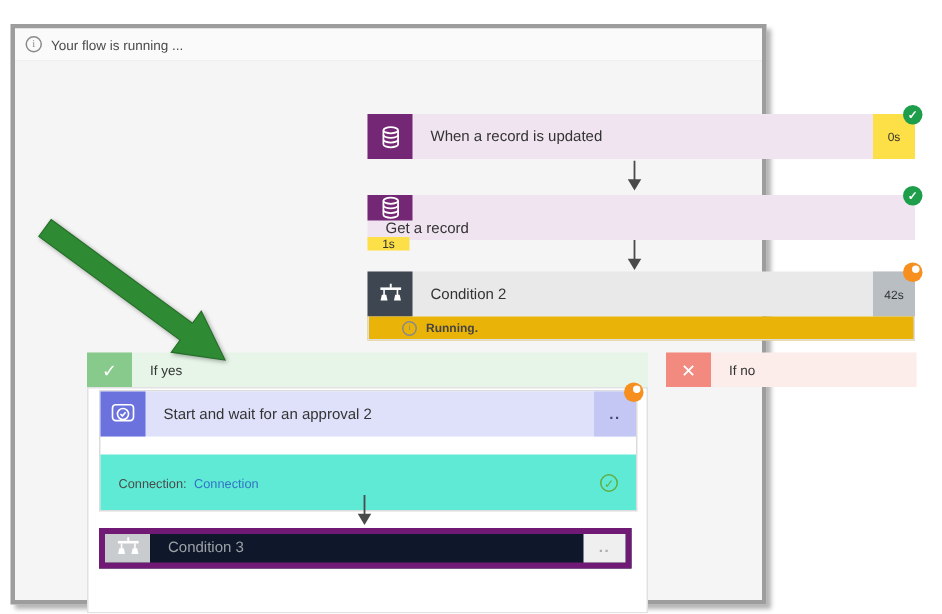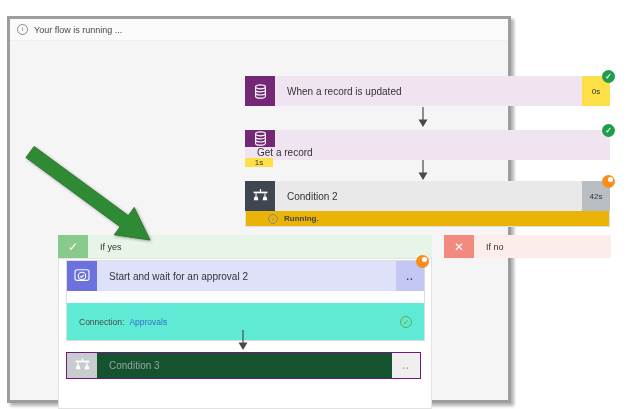--- a/index.html
+++ b/index.html
@@ -51,21 +51,21 @@
     height:37px; background:#5eead4; display:flex; align-items:center;
     padding:0 12px; font-size:8.5px; color:#4a4a4a; gap:5px;margin-top:12px;
   }
   .link { color:#3273c6; cursor:pointer; }
   .conn-check {
     margin-left:auto; width:12px; height:12px; border:1px solid #62ad43; border-radius:50%;
     color:#62ad43; font-size:8px; line-height:11px; text-align:center;
   }
   .conn-check::before { content:"\2713"; }
 
-  .gray-step { background:#14532d; border:1px solid #701a75; }
+  .gray-step { background:#0f172a; border:4px solid #701a75; }
   .gray-step .step-icon { background:#c9cccf; }
   .gray-step .step-title { color:#9ba1a6; }
   .gray-step .step-menu { color:#a7abaf; background:#efefef; }
 
   .status-strip {
     position:absolute; background:#eab308; border:1px solid #dedede; border-top:none;
     display:flex; align-items:center; gap:6px; padding-left:22px;
   }
   .status-strip .info-circle { width:10px; height:10px; font-size:6px; line-height:8px; }
   .status-strip-text { font-size:8px; font-weight:bold; color:#444; }
@@ -190,21 +190,21 @@
               <rect x="2" y="1.8" width="14" height="10.6" rx="2.2"></rect>
               <circle cx="9" cy="8" r="3.7"></circle>
               <path d="M7.3 8 l1.3 1.4 2.1 -2.6"></path>
             </svg>
           </div>
           <div class="step-title">Start and wait for an approval 2</div>
           <div class="step-menu">..</div>
         </div>
         <div class="connection-row">
           <span>Connection:</span>
-          <span class="link">Approvals</span>
+          <span class="link">Connection</span>
           <span class="conn-check"></span>
         </div>
         <div class="badge badge-running" style="right:-5px; top:-6px;"></div>
       </div>
 
       <svg class="connector" style="left:225px; top:289px;" width="16" height="21">
         <line x1="8" y1="0" x2="8" y2="13" stroke="#4a4a4a" stroke-width="1.2"></line>
         <polygon points="3.5,12.5 12.5,12.5 8,20" fill="#4a4a4a"></polygon>
       </svg>
 

